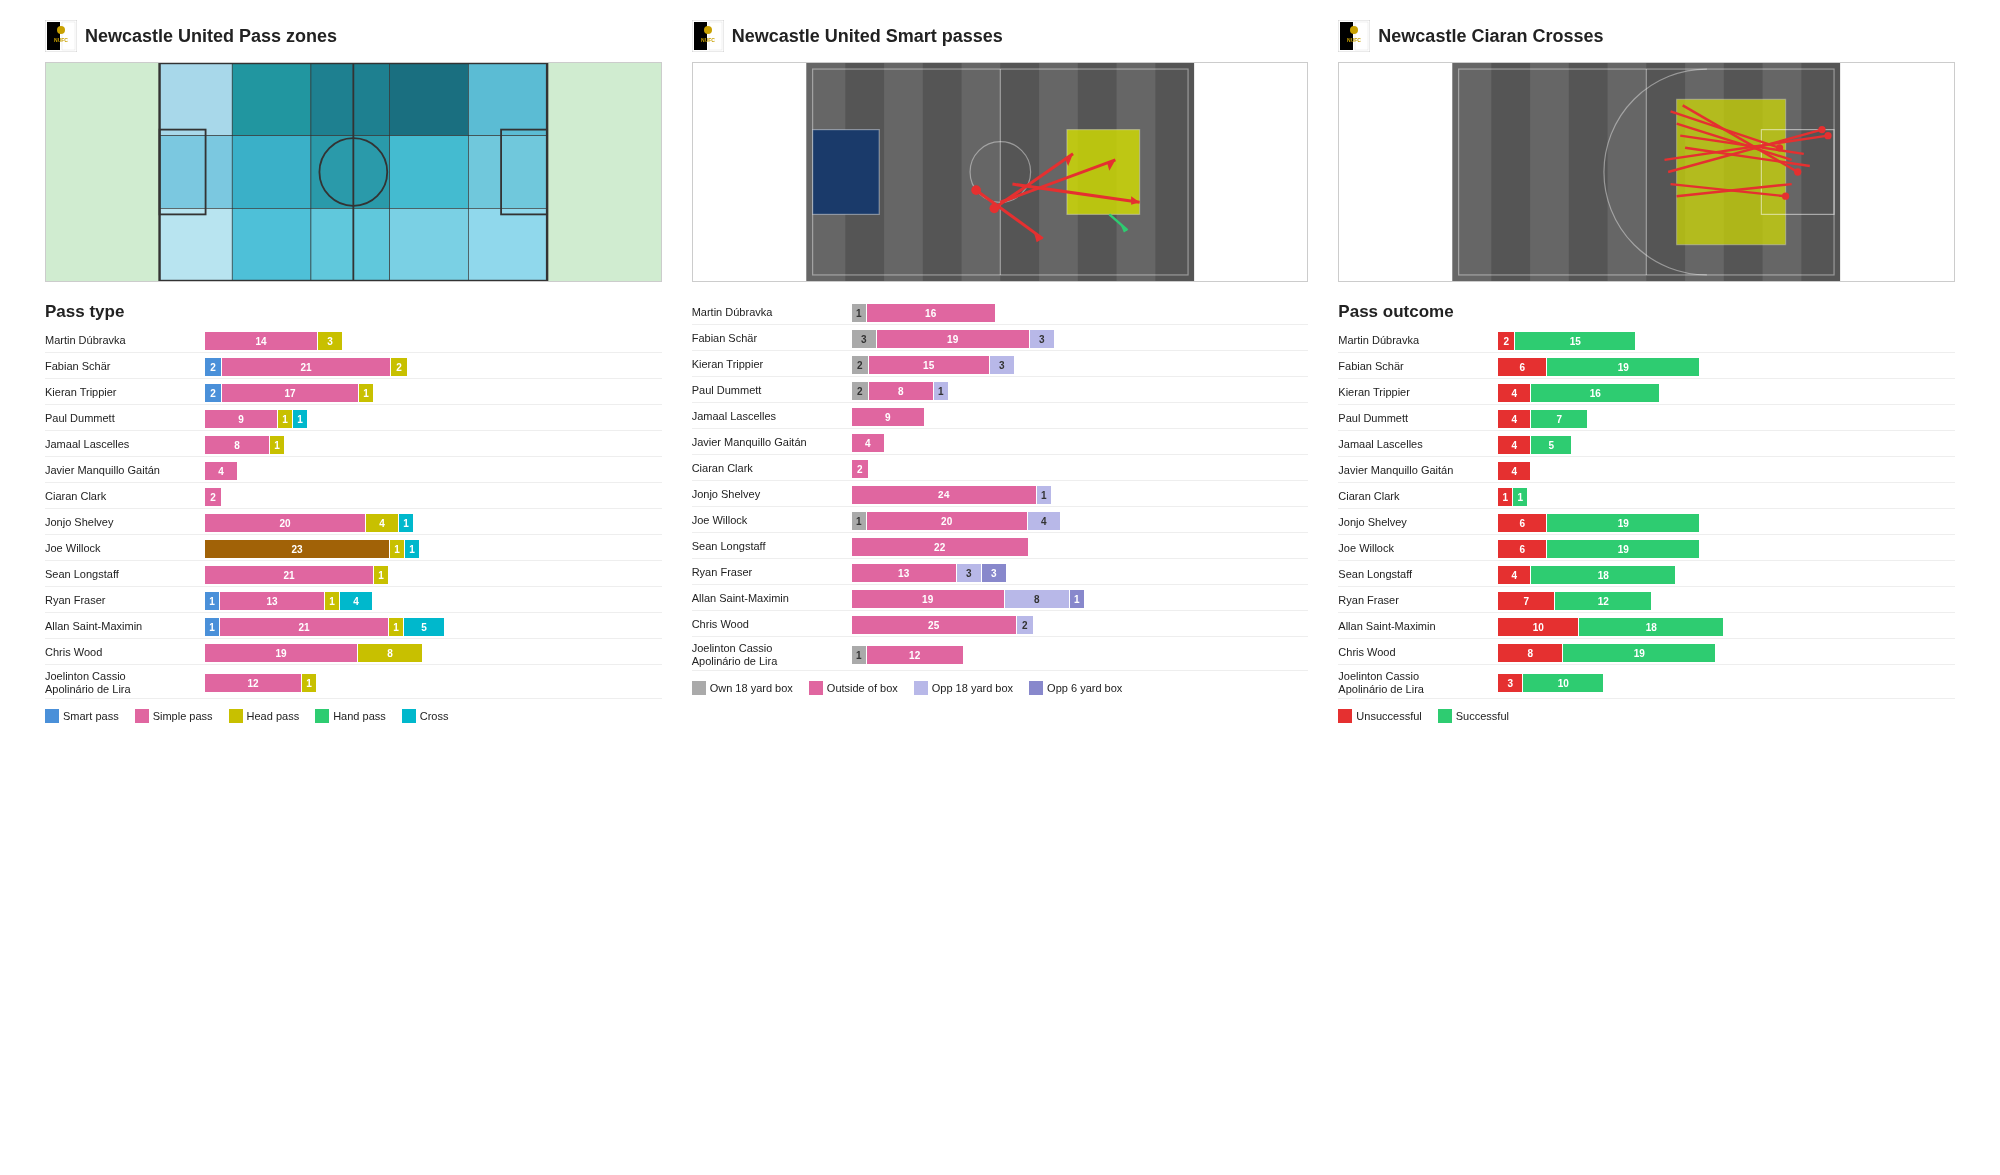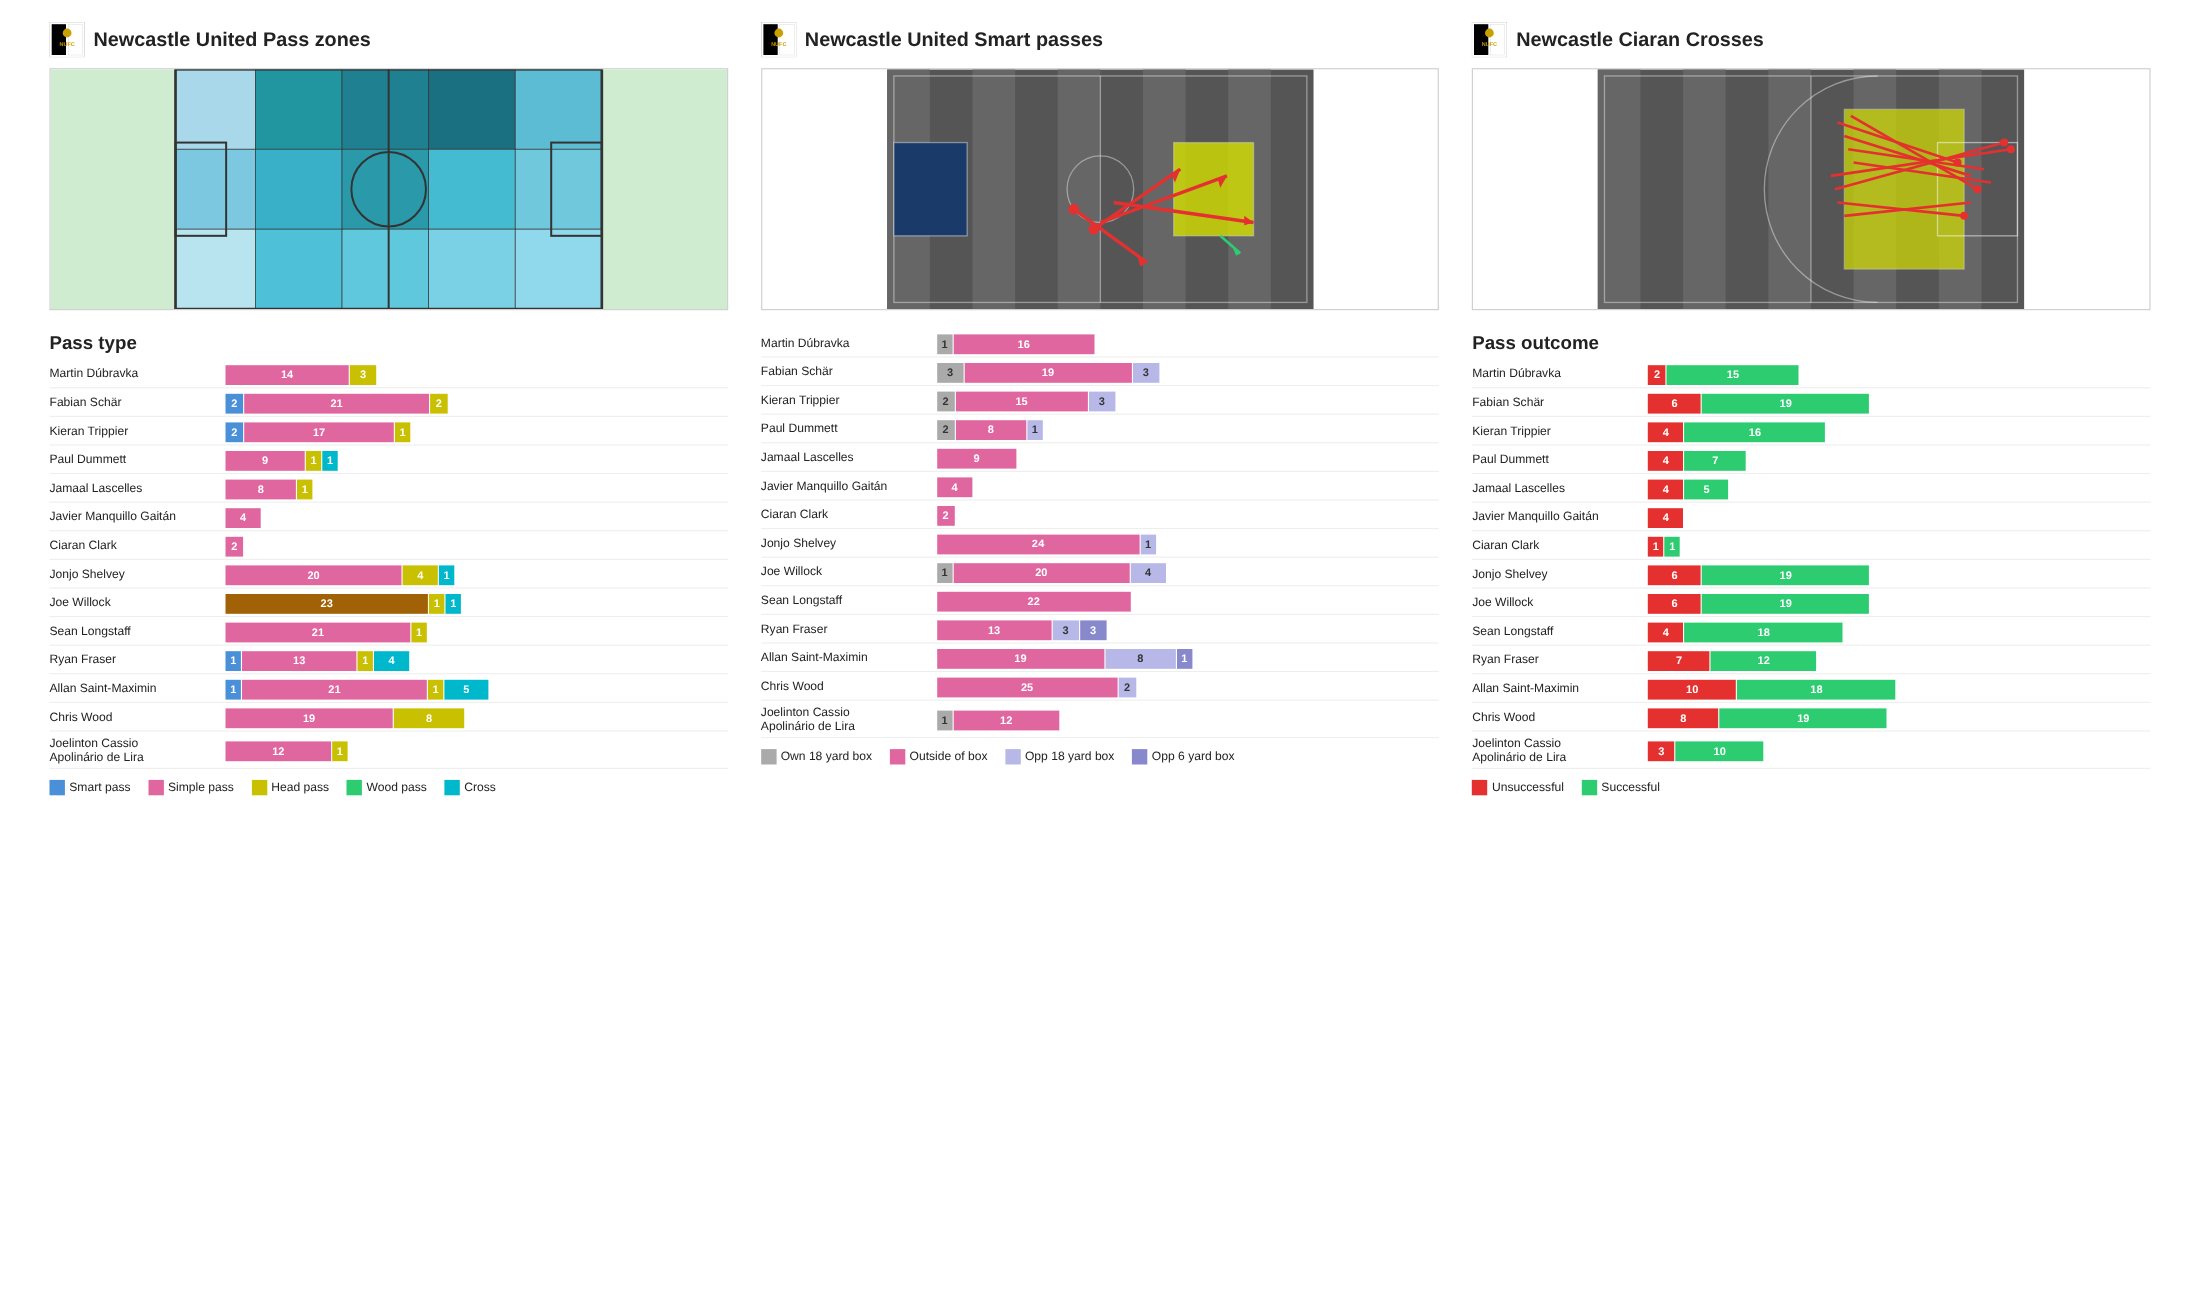--- a/index.html
+++ b/index.html
@@ -197,21 +197,21 @@
         <div class="legend-item">
           <span class="legend-color" style="background-color: rgb(224, 102, 160); display: inline-block; width: 14px; height: 14px;"></span>
           <span>Simple pass</span>
         </div>
         <div class="legend-item">
           <span class="legend-color" style="background-color: rgb(200, 192, 0); display: inline-block; width: 14px; height: 14px;"></span>
           <span>Head pass</span>
         </div>
         <div class="legend-item">
           <span class="legend-color" style="background-color: rgb(46, 204, 113); display: inline-block; width: 14px; height: 14px;"></span>
-          <span>Wood pass</span>
+          <span>Hand pass</span>
         </div>
         <div class="legend-item">
           <span class="legend-color" style="background-color: rgb(0, 184, 204); display: inline-block; width: 14px; height: 14px;"></span>
           <span>Cross</span>
         </div>
       </div>
   </div>
 
   <div class="panel">
     <div class="panel-title">

